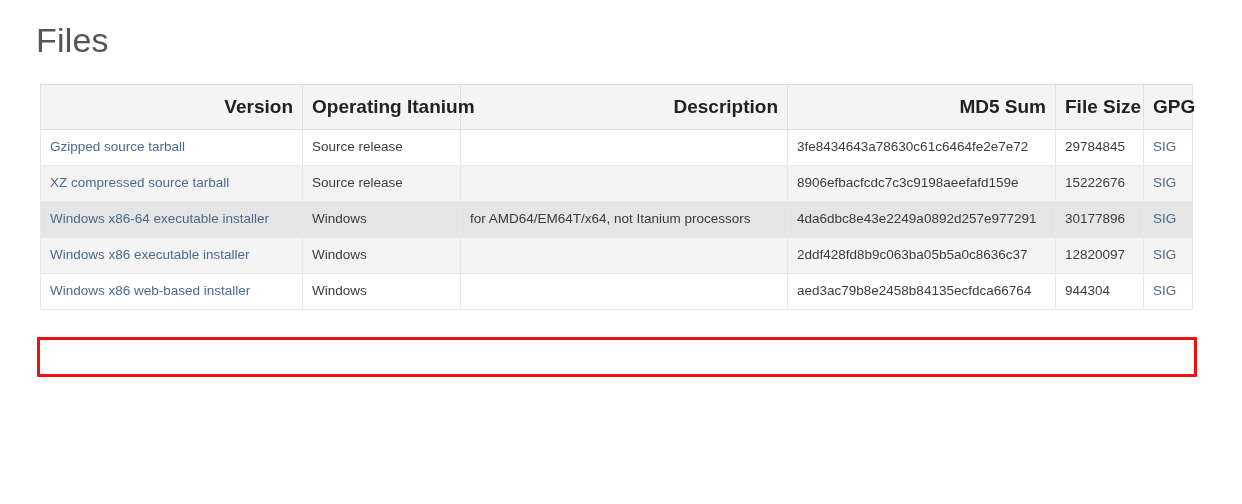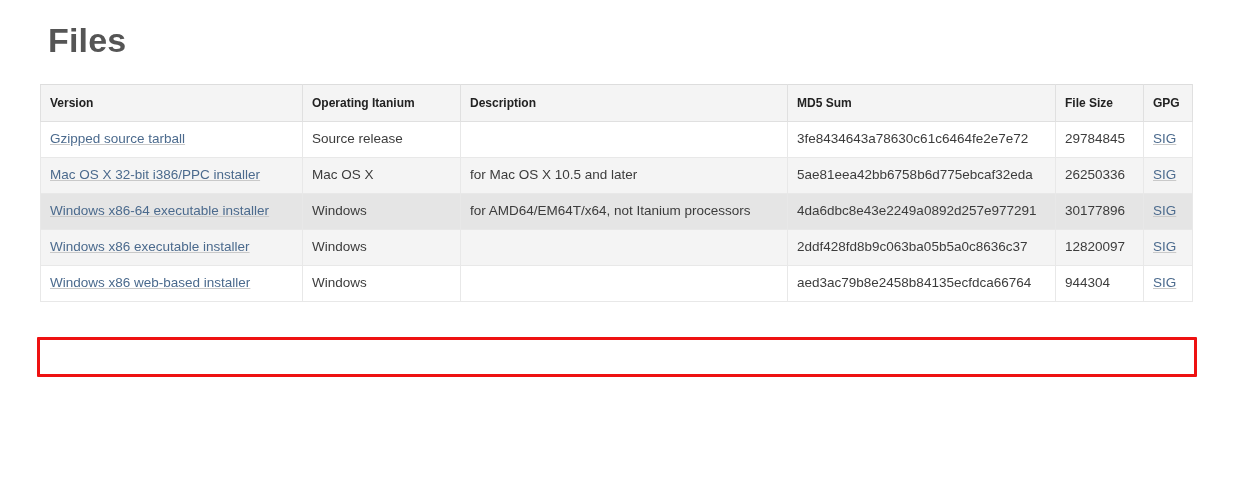--- a/index.html
+++ b/index.html
@@ -19,24 +19,24 @@
   .page {
     position: relative;
     width: 1242px;
     height: 504px;
     box-sizing: border-box;
     padding: 0;
   }
 
   .page-title {
     margin: 0;
-    padding: 18px 0 0 48px;
+    padding: 18px 0 0 36px;
     font-size: 34px;
     line-height: 44px;
-    font-weight: 700;
+    font-weight: 400;
     color: #555555;
     letter-spacing: 0.2px;
   }
 
   .table-wrap {
     position: absolute;
     left: 40px;
     top: 84px;
     width: 1152px;
   }
@@ -45,22 +45,22 @@
     border-collapse: collapse;
     width: 1152px;
     table-layout: fixed;
     font-size: 13.5px;
   }
 
   table.files thead th {
     background: #f4f4f4;
     color: #222222;
     font-weight: bold;
-    font-size: 12px;
-    text-align: left;
+    font-size: 19px;
+    text-align: right;
     padding: 11px 9px 11px 9px;
     border: 1px solid #e0e0e0;
     border-top: 1px solid #dddddd;
     white-space: nowrap;
     vertical-align: middle;
   }
 
   table.files tbody td {
     padding: 9px 9px 10px 9px;
     border: 1px solid #e8e8e8;
@@ -76,21 +76,20 @@
   table.files tbody tr:nth-child(even) td {
     background: #f4f4f4;
   }
 
   table.files tbody tr.row-highlighted td {
     background: #e5e5e5;
   }
 
   a.link {
     color: #4b6a8d;
-    text-decoration: underline;
     text-decoration-color: #c9c9c9;
     cursor: pointer;
   }
 
   .col-version   { width: 262px; }
   .col-os        { width: 158px; }
   .col-desc      { width: 327px; }
   .col-md5       { width: 268px; }
   .col-size      { width: 88px; }
   .col-gpg       { width: 49px; }
@@ -135,25 +134,25 @@
       <tbody id="files-tbody">
           <tr>
             <td><a class="link">Gzipped source tarball</a></td>
             <td>Source release</td>
             <td></td>
             <td>3fe8434643a78630c61c6464fe2e7e72</td>
             <td>29784845</td>
             <td><a class="link">SIG</a></td>
           </tr>
           <tr>
-            <td><a class="link">Mac OS X 32-bit i386/PPC installer</a></td>
-            <td>Mac OS X</td>
-            <td>for Mac OS X 10.5 and later</td>
-            <td>5ae81eea42bb6758b6d775ebcaf32eda</td>
-            <td>26250336</td>
+            <td><a class="link">XZ compressed source tarball</a></td>
+            <td>Source release</td>
+            <td></td>
+            <td>8906efbacfcdc7c3c9198aeefafd159e</td>
+            <td>15222676</td>
             <td><a class="link">SIG</a></td>
           </tr>
           <tr class="row-highlighted">
             <td><a class="link">Windows x86-64 executable installer</a></td>
             <td>Windows</td>
             <td>for AMD64/EM64T/x64, not Itanium processors</td>
             <td>4da6dbc8e43e2249a0892d257e977291</td>
             <td>30177896</td>
             <td><a class="link">SIG</a></td>
           </tr>

